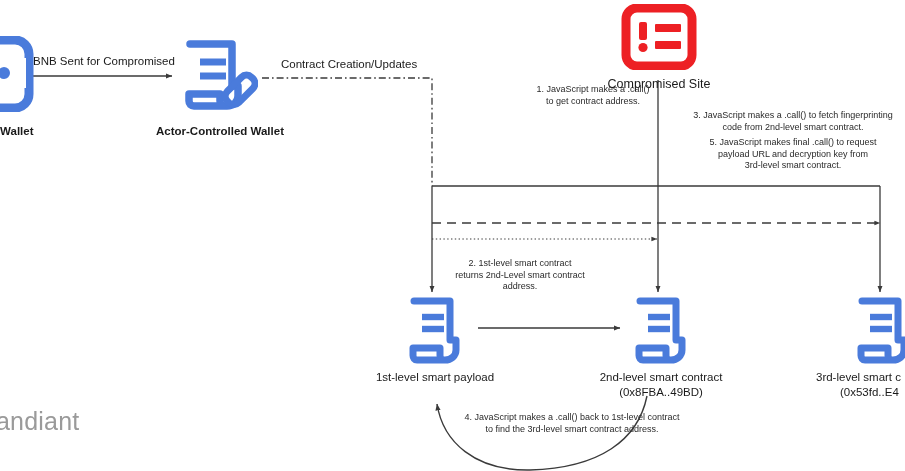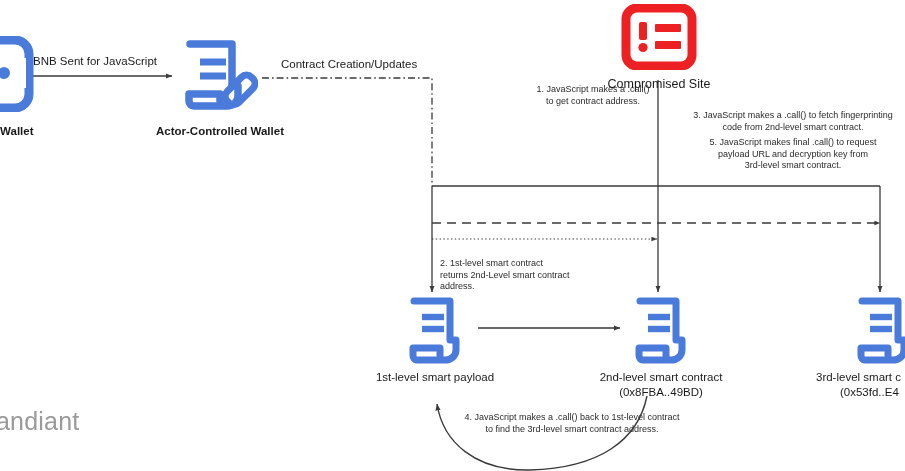--- a/index.html
+++ b/index.html
@@ -95,21 +95,21 @@
 
   <div class="icon-wrap" style="left:-22px; top:36px; width:60px; height:76px;">
     <svg width="60" height="76" viewBox="0 0 60 76">
       <rect x="5" y="4" width="46" height="68" rx="14" ry="14" fill="none" stroke="#4a7bdb" stroke-width="9"></rect>
       <rect x="14" y="22" width="34" height="30" fill="#ffffff"></rect>
       <circle cx="26" cy="37" r="6" fill="#4a7bdb"></circle>
     </svg>
   </div>
   <div class="node-label bold" style="left:-14px; top:124px; width:80px; text-align:left;">ry Wallet</div>
 
-  <div class="edge-label" style="left:33px; top:55px;">BNB Sent for JavaScript</div>
+  <div class="edge-label" style="left:33px; top:55px;">BNB Sent for Compromised</div>
 
   <div class="icon-wrap" style="left:180px; top:38px; width:78px; height:76px;">
     <svg width="78" height="76" viewBox="0 0 78 76">
 
       <path d="M10,6 L52,6 L52,48 L58,48 L58,58 C58,64 53,68 47,68 L14,68
                C11,68 9,66 9,63 L9,56 L40,56 L40,63 C40,66 42,68 45,68" fill="none" stroke="#4a7bdb" stroke-width="7.5" stroke-linejoin="round" stroke-linecap="round"></path>
       <line x1="20" y1="24" x2="46" y2="24" stroke="#4a7bdb" stroke-width="7"></line>
       <line x1="20" y1="38" x2="46" y2="38" stroke="#4a7bdb" stroke-width="7"></line>
 
       <g transform="rotate(-45 58 54)">
@@ -128,21 +128,21 @@
       <circle cx="22" cy="43.5" r="4.6" fill="#ed2024"></circle>
       <rect x="34" y="20" width="26" height="8" rx="1" fill="#ed2024"></rect>
       <rect x="34" y="37" width="26" height="8" rx="1" fill="#ed2024"></rect>
     </svg>
   </div>
   <div class="node-label" style="left:578px; top:77px; width:162px; font-size:12.5px;">Compromised Site</div>
 
   <div class="annot center" style="left:531px; top:84px; width:124px; white-space:pre-line;">1. JavaScript makes a .call()
 to get contract address.</div>
 
-  <div class="annot left" style="left:440px; top:258px; width:160px; white-space:pre-line;">2. 1st-level smart contract
+  <div class="annot left" style="left:440px; top:258px; width:160px; white-space:pre-line;text-align:center;">2. 1st-level smart contract
 returns 2nd-Level smart contract
 address.</div>
 
   <div class="annot center" style="left:686px; top:110px; width:214px; white-space:pre-line;">3. JavaScript makes a .call() to fetch fingerprinting
 code from 2nd-level smart contract.</div>
 
   <div class="annot center" style="left:686px; top:137px; width:214px; white-space:pre-line;">5. JavaScript makes final .call() to request
 payload URL and decryption key from
 3rd-level smart contract.</div>
 

